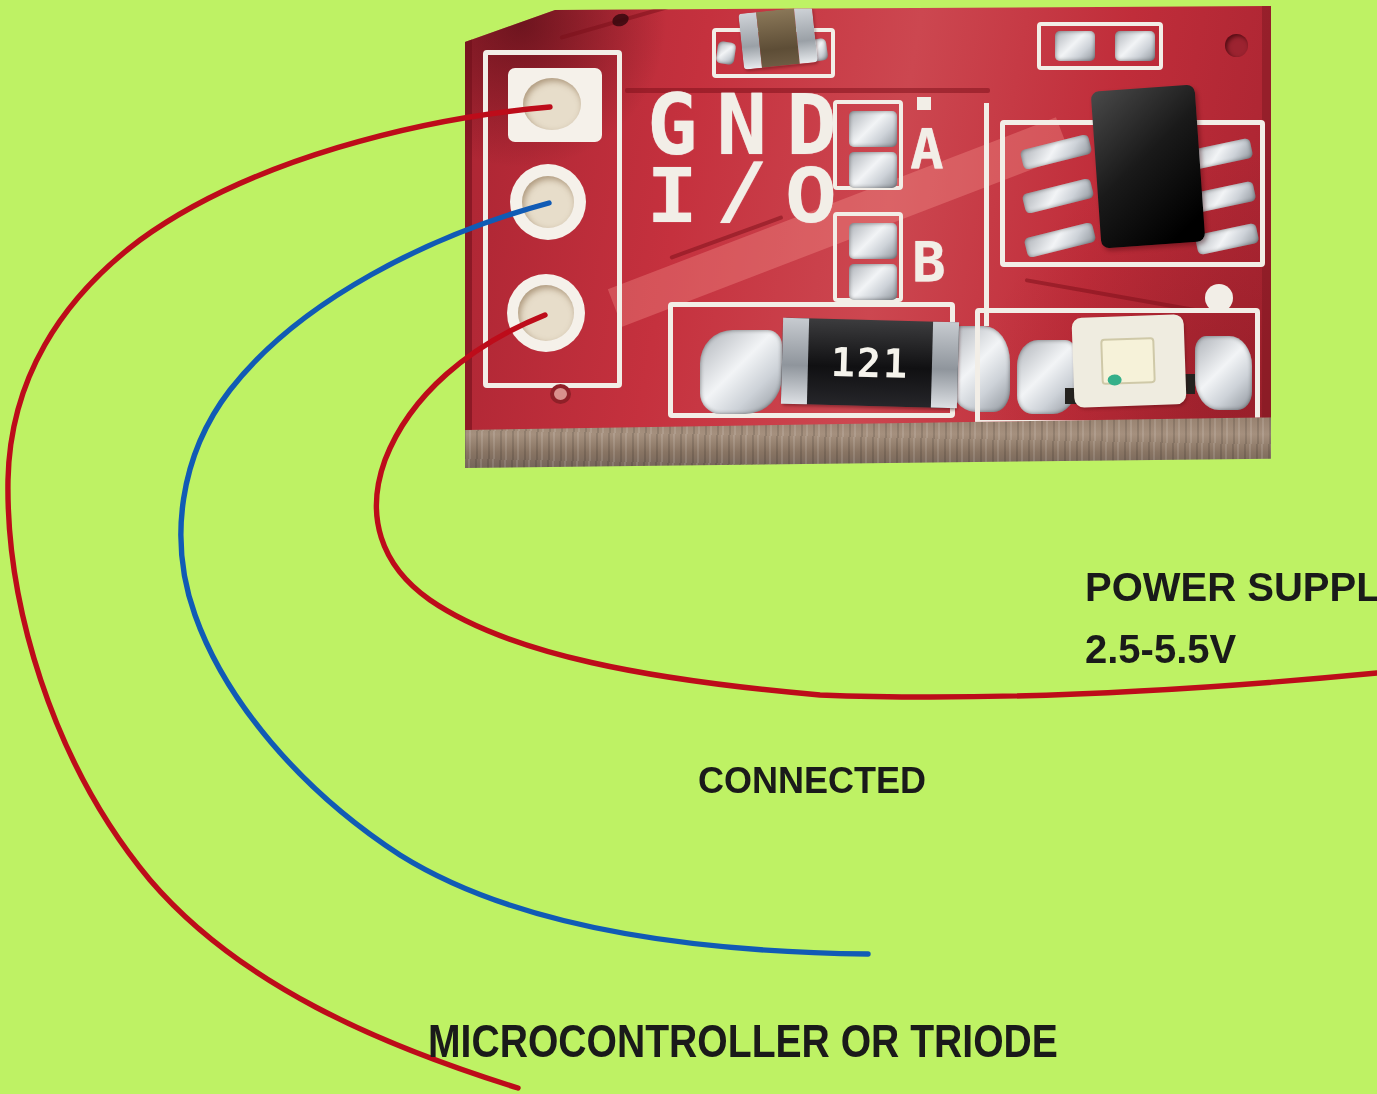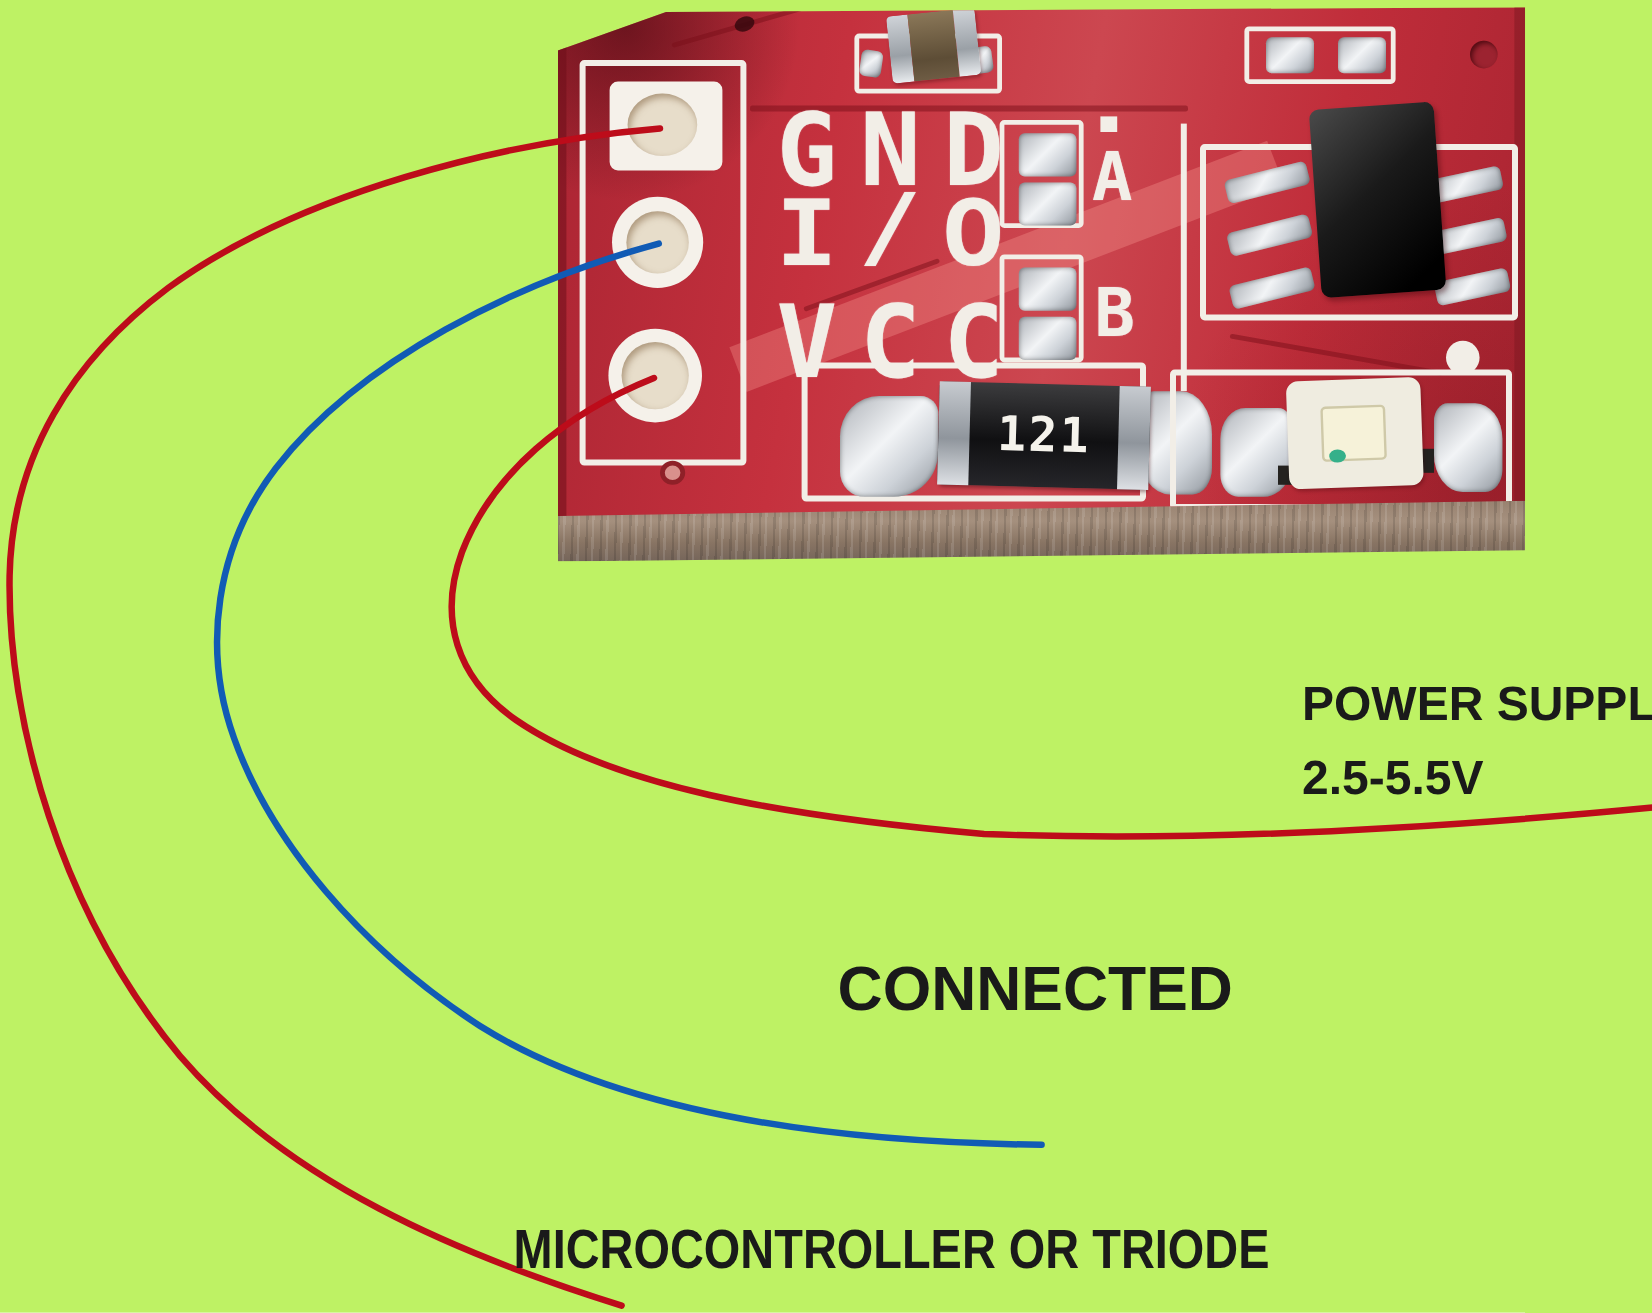--- a/index.html
+++ b/index.html
@@ -153,21 +153,21 @@
   .speck   { position:absolute; left:147px; top:8px; width:17px; height:12px; border-radius:50%;
              background:rgba(55,8,14,.85); transform:rotate(-20deg); }
 
   
   .wires { position:absolute; left:0; top:0; width:1377px; height:1094px; }
   .wires path { fill:none; stroke-width:5.4px; stroke-linecap:round; }
 
   
   .ann { position:absolute; color:#1a1a1a; font-weight:bold; white-space:nowrap; }
   .ann-power { left:1085px; top:556px; font-size:40px; line-height:62px; }
-  .ann-io    { left:698px;  top:796px; font-size:52px; line-height:58px; }
+  .ann-io    { left:698px;  top:752px; font-size:36px; line-height:58px; }
   .ann-gnd   { left:428px;  top:1012px; font-size:46px; line-height:58px;
                transform:scaleX(.85); transform-origin:left center; }
 </style>
 </head>
 <body>
 
 <div class="canvas">
 
   <div class="board">
     <div class="substrate"></div>
@@ -186,21 +186,20 @@
           <div class="hole"></div>
         </div>
       <div class="pad pad-io">
           <div class="hole"></div>
         </div>
       <div class="pad pad-vcc">
           <div class="hole"></div>
         </div>
       <div class="silk pin-lbl pin-gnd">GND</div>
       <div class="silk pin-lbl pin-io">I/O</div>
-      <div class="silk pin-lbl pin-vcc">VCC</div>
 
       <div class="outline jbox-a">
           <i class="jp metal"></i>
           <i class="jp metal"></i>
         </div>
       <div class="silk-dot"></div>
       <div class="silk j-lbl jlabel-a">A</div>
       <div class="outline jbox-b">
           <i class="jp metal"></i>
           <i class="jp metal"></i>

